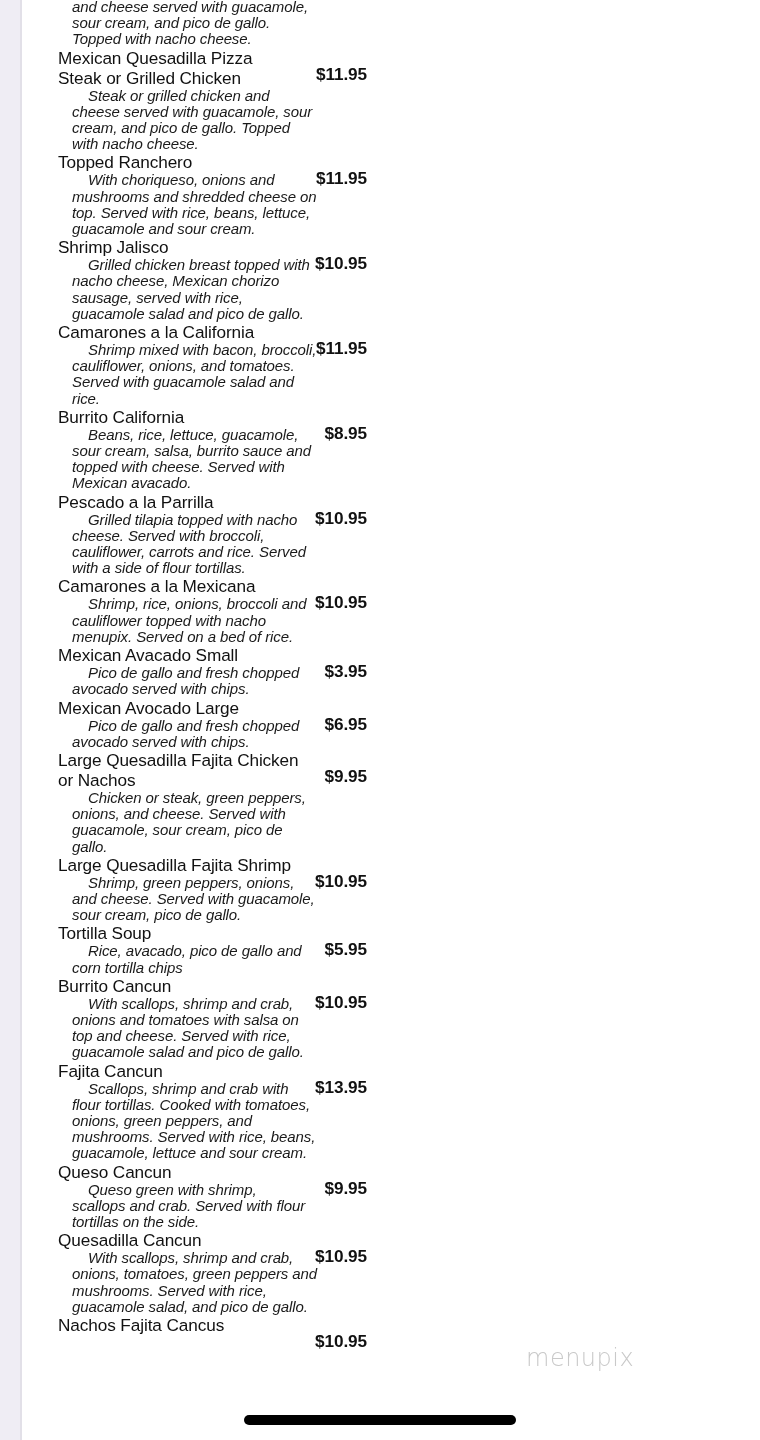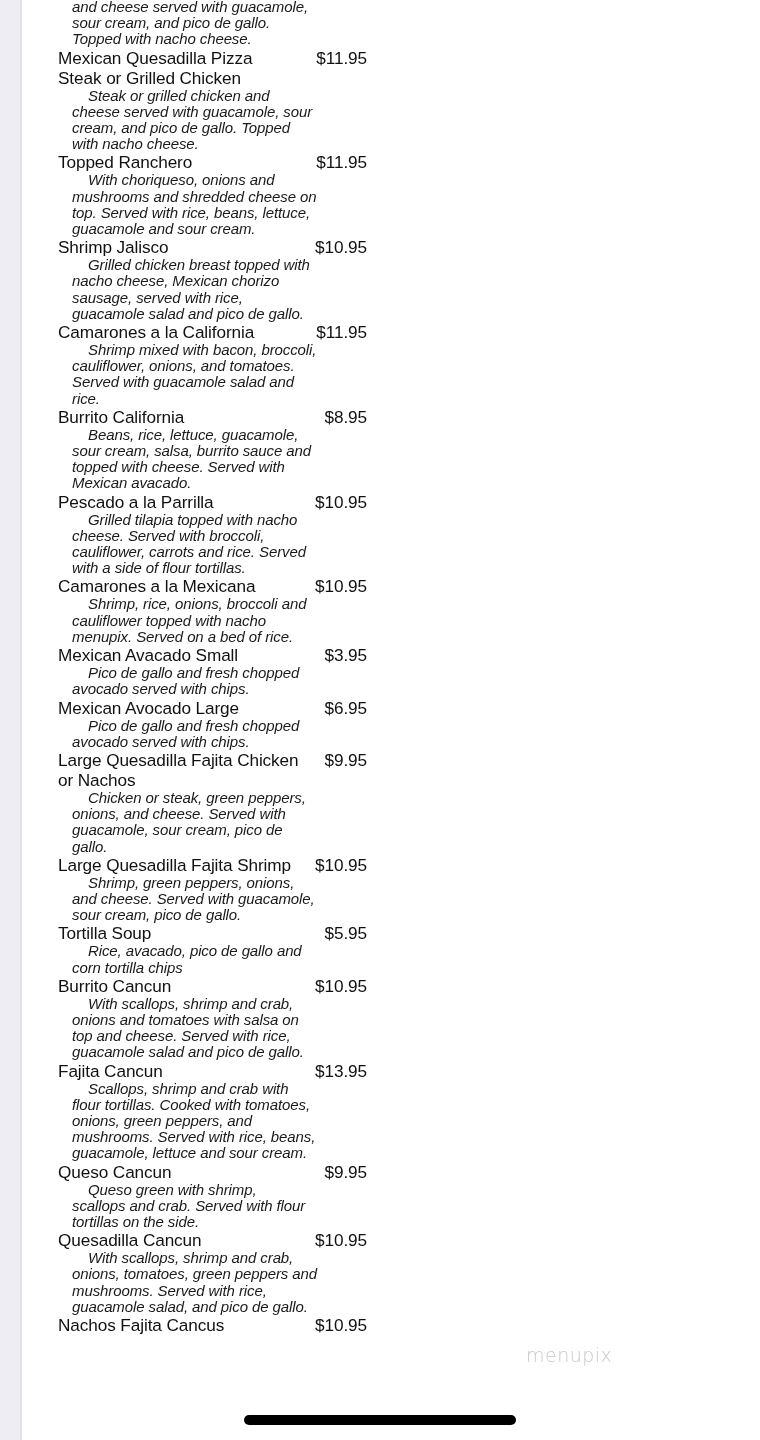--- a/index.html
+++ b/index.html
@@ -53,31 +53,32 @@
     .item-head.two-line {
       height: auto;
       white-space: normal;
     }
     .item-name {
       display: inline-block;
     }
     .item-price {
       position: absolute;
       right: -9px;
-      top: 0;
+      top: 16px;
       text-align: left;
+      font-weight: bold;
     }
     .item-name-line2 {
       display: block;
     }
     .watermark {
       position: absolute;
       left: 526px;
       top: 1344px;
-      font-size: 19px;
+      font-size: 24px;
       color: #c9c9c9;
       letter-spacing: 0.5px;
       font-family: "DejaVu Sans", sans-serif;
       font-weight: 300;
     }
     .home-indicator {
       position: absolute;
       left: 244px;
       top: 1415px;
       width: 272px;

